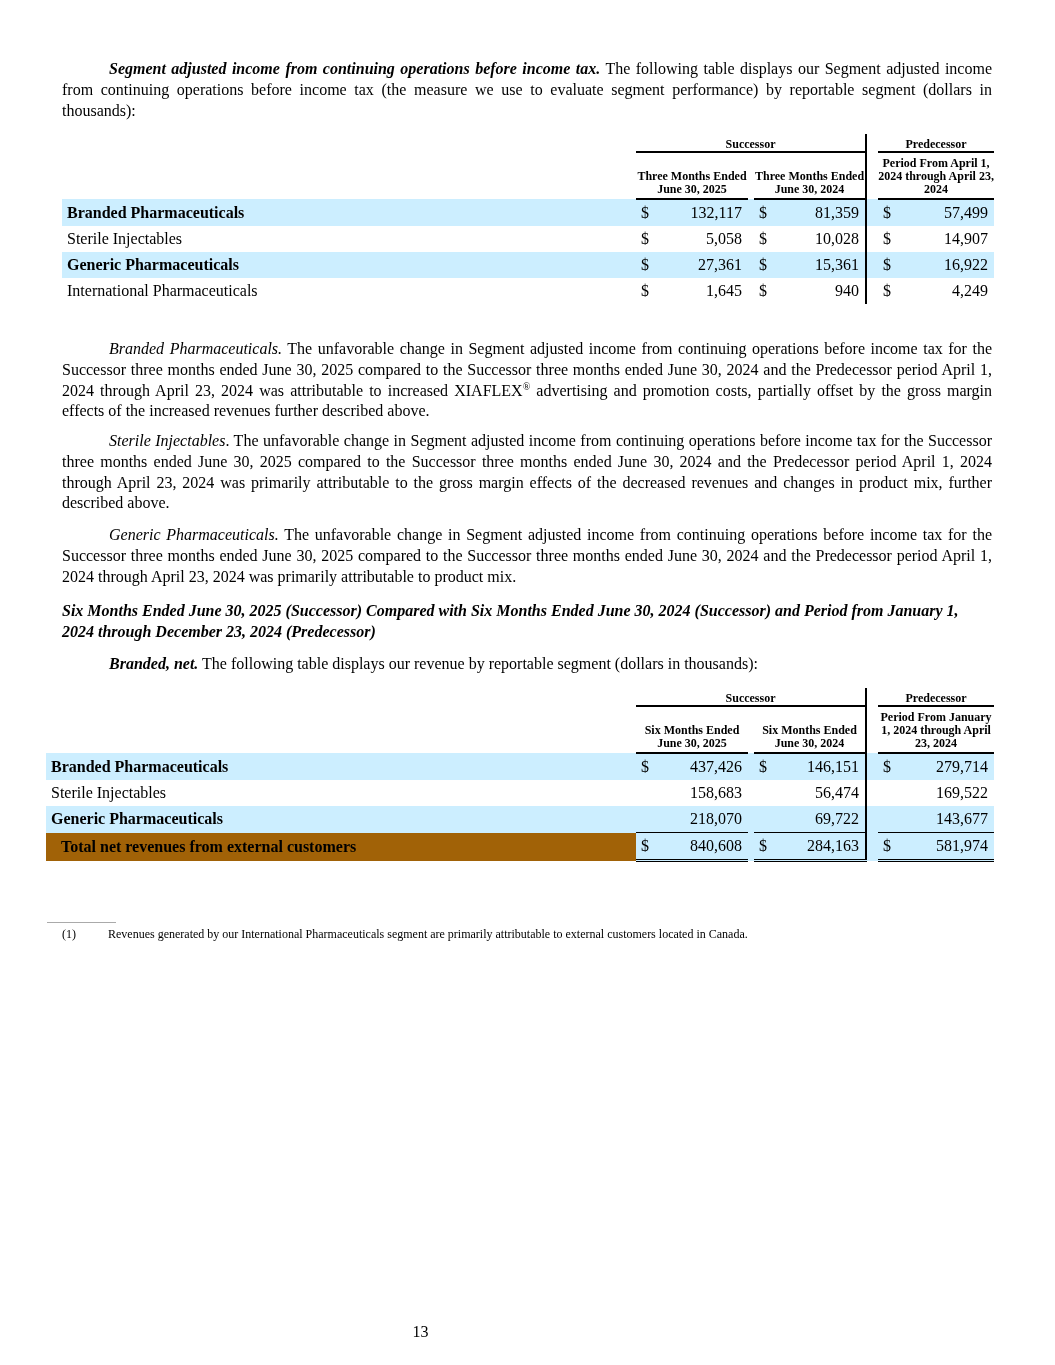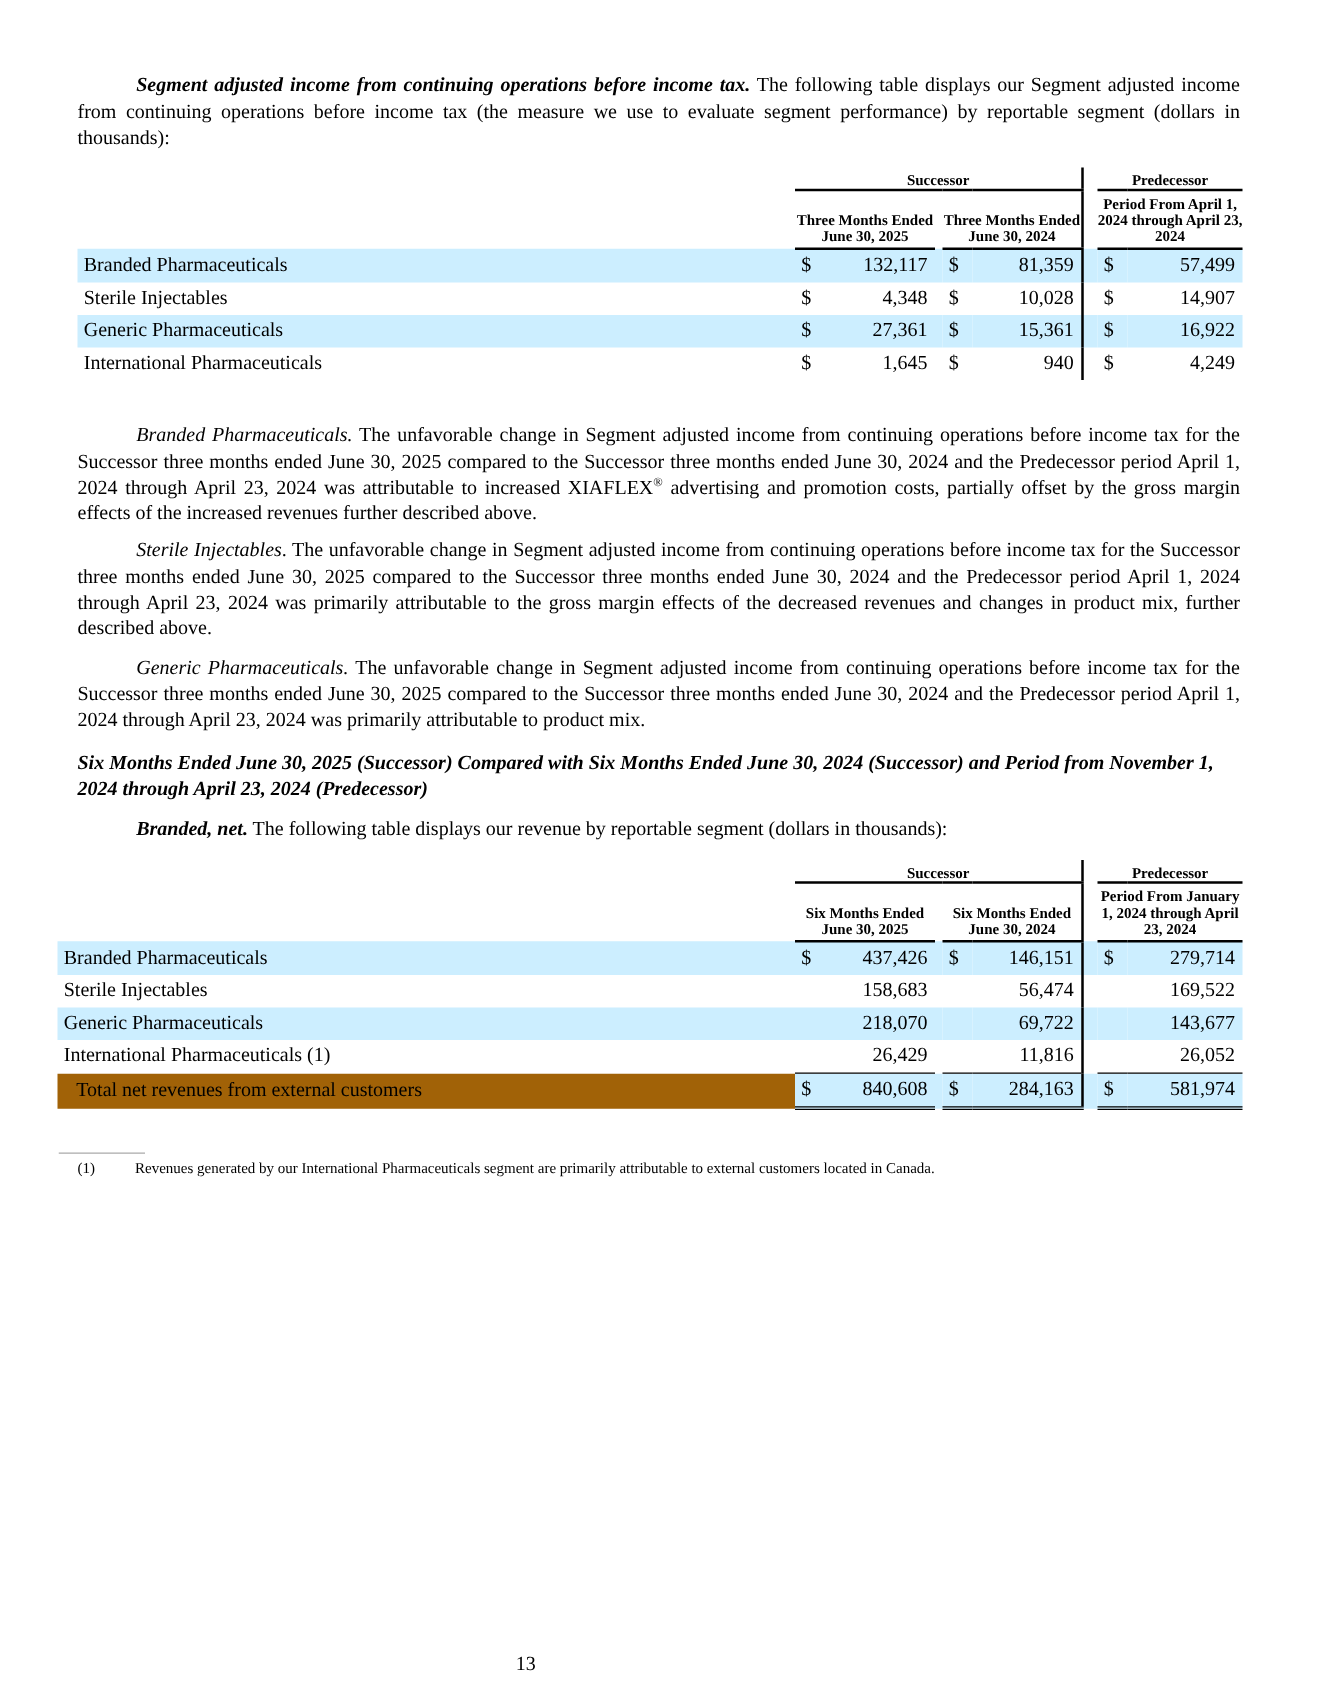--- a/index.html
+++ b/index.html
@@ -16,21 +16,21 @@
     .lead-i { font-style: italic; }
     sup { font-size: 10px; line-height: 0; vertical-align: 6px; }
 
     
     .fin-table { position: absolute; border-collapse: collapse; table-layout: fixed; }
     .fin-table td { padding: 0; height: 26px; font-size: 16px; vertical-align: middle; white-space: nowrap; }
     .fin-table .lbl { padding-left: 5px; }
     .fin-table .cur { text-align: left; padding-left: 5px; }
     .fin-table .num { text-align: right; padding-right: 6px; }
     .fin-table tr.shade td.c { background: #cceeff; }
-    .fin-table tr.shade td.lbl { background: #cceeff; }
+    .fin-table tr.shade td.lbl { background: #cceeff; font-weight: bold; }
     .fin-table .gap { width: 12px; }
     .fin-table .vline { border-left: 2px solid #000; }
     .hdr td { font-family: "Liberation Serif", serif; font-weight: bold; font-size: 12px; line-height: 13px; text-align: center; vertical-align: bottom; height: auto; }
     .hdr-group td.grp { border-bottom: 2px solid #000; padding-bottom: 0; padding-top: 4px; }
     .hdr-cols td.col { border-bottom: 2px solid #000; padding-bottom: 2px; padding-top: 4px; white-space: normal; }
     .total td.c { border-top: 1px solid #000; border-bottom: 3px double #000; }
     .total td.lbl { padding-left: 15px; }
 
     .footnote-rule { position: absolute; left: 47px; top: 922px; width: 69px; height: 1px; background: #aaa; }
     .footnote { position: absolute; left: 62px; top: 927px; font-size: 12px; line-height: 14px; }
@@ -82,21 +82,21 @@
       <td class="c"></td>
       <td class="cur c">$</td>
       <td class="num c">81,359</td>
       <td class="vline c"></td>
       <td class="cur c">$</td>
       <td class="num c">57,499</td>
     </tr>
     <tr>
       <td class="lbl c">Sterile Injectables</td>
       <td class="cur c">$</td>
-      <td class="num c">4,348</td>
+      <td class="num c">5,058</td>
       <td class="c"></td>
       <td class="cur c">$</td>
       <td class="num c">10,028</td>
       <td class="vline c"></td>
       <td class="cur c">$</td>
       <td class="num c">14,907</td>
     </tr>
     <tr class="shade">
       <td class="lbl c">Generic Pharmaceuticals</td>
       <td class="cur c">$</td>
@@ -121,21 +121,21 @@
     </tr>
   </tbody>
     </table>
 
   <p class="para" style="left:62px; top:339px; width:930px;"><span class="lead-i">Branded Pharmaceuticals.</span><span> The unfavorable change in Segment adjusted income from continuing operations before income tax for the Successor three months ended June 30, 2025 compared to the Successor three months ended June 30, 2024 and the Predecessor period April 1, 2024 through April 23, 2024 was attributable to increased XIAFLEX</span><sup>®</sup><span> advertising and promotion costs, partially offset by the gross margin effects of the increased revenues further described above.</span></p>
 
   <p class="para" style="left:62px; top:431px; width:930px;"><span class="lead-i">Sterile Injectables</span><span>. The unfavorable change in Segment adjusted income from continuing operations before income tax for the Successor three months ended June 30, 2025 compared to the Successor three months ended June 30, 2024 and the Predecessor period April 1, 2024 through April 23, 2024 was primarily attributable to the gross margin effects of the decreased revenues and changes in product mix, further described above.</span></p>
 
   <p class="para" style="left:62px; top:525px; width:930px;"><span class="lead-i">Generic Pharmaceuticals.</span><span> The unfavorable change in Segment adjusted income from continuing operations before income tax for the Successor three months ended June 30, 2025 compared to the Successor three months ended June 30, 2024 and the Predecessor period April 1, 2024 through April 23, 2024 was primarily attributable to product mix.</span></p>
 
-  <h3 class="section-heading">Six Months Ended June 30, 2025 (Successor) Compared with Six Months Ended June 30, 2024 (Successor) and Period from November 1, 2024 through April 23, 2024 (Predecessor)</h3>
+  <h3 class="section-heading">Six Months Ended June 30, 2025 (Successor) Compared with Six Months Ended June 30, 2024 (Successor) and Period from January 1, 2024 through December 23, 2024 (Predecessor)</h3>
 
   <p class="para" style="left:62px; top:654px; width:930px;"><span class="lead-bi">Branded, net.</span><span> The following table displays our revenue by reportable segment (dollars in thousands):</span></p>
 
   <table class="fin-table" style="left:46px; top:688px; width:948px;">
     <colgroup>
       <col style="width:590px">
         <col style="width:24px">
         <col style="width:88px">
         <col style="width:6px">
         <col style="width:24px">
@@ -185,31 +185,20 @@
       <td class="lbl c">Generic Pharmaceuticals</td>
       <td class="cur c"></td>
       <td class="num c">218,070</td>
       <td class="c"></td>
       <td class="cur c"></td>
       <td class="num c">69,722</td>
       <td class="vline c"></td>
       <td class="cur c"></td>
       <td class="num c">143,677</td>
     </tr>
-    <tr>
-      <td class="lbl c">International Pharmaceuticals (1)</td>
-      <td class="cur c"></td>
-      <td class="num c">26,429</td>
-      <td class="c"></td>
-      <td class="cur c"></td>
-      <td class="num c">11,816</td>
-      <td class="vline c"></td>
-      <td class="cur c"></td>
-      <td class="num c">26,052</td>
-    </tr>
     <tr class="shade total">
       <td class="lbl" style="background:#a16207;">Total net revenues from external customers</td>
       <td class="cur c">$</td>
       <td class="num c">840,608</td>
       <td style="background:#cceeff;"></td>
       <td class="cur c">$</td>
       <td class="num c">284,163</td>
       <td class="vline" style="background:#cceeff;"></td>
       <td class="cur c">$</td>
       <td class="num c">581,974</td>

